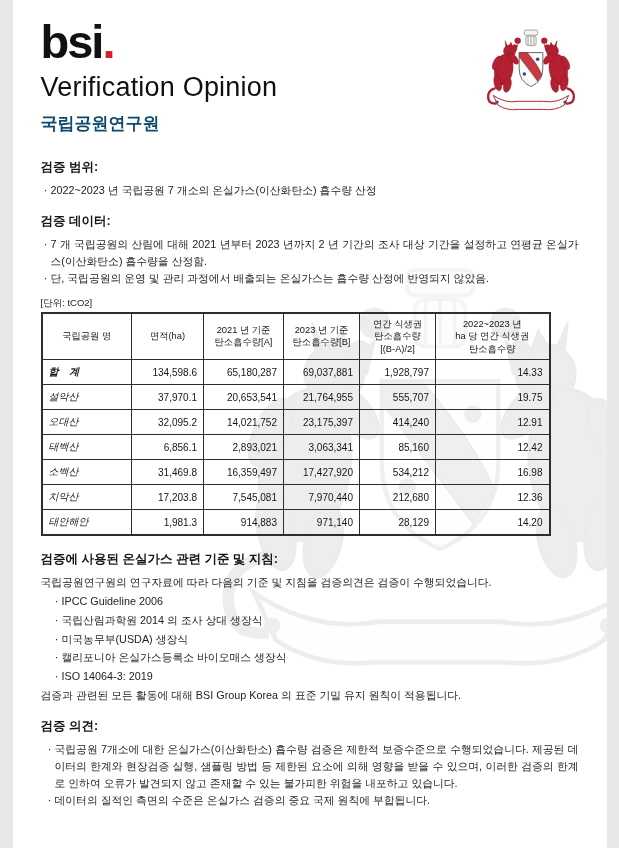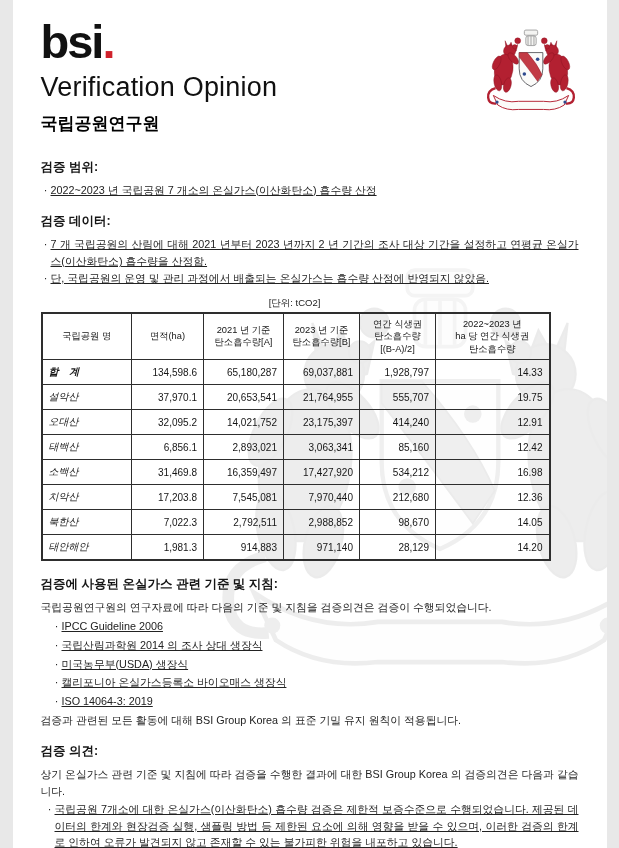--- a/index.html
+++ b/index.html
@@ -13,40 +13,40 @@
     position:absolute; right:-70px; top:264px; width:474px; height:446px;
     filter:grayscale(1); opacity:0.09; z-index:0; pointer-events:none;
   }
   .content { position:relative; z-index:1; padding:20px 28px 0 28px; }
 
   
   .hdr { display:flex; justify-content:space-between; align-items:flex-start; }
   .logo { font-size:47px; font-weight:700; letter-spacing:-2px; line-height:0.95; color:#111; }
   .logo .dot { color:#d0222c; }
   .doc-title { font-size:27px; font-weight:400; letter-spacing:0.2px; color:#101010; margin-top:7px; }
-  .client { font-size:17px; font-weight:700; margin-top:9px; color:#000000; }
+  .client { font-size:17px; font-weight:700; margin-top:9px; color:#0c4a6e; }
   .crest { width:96px; height:104px; margin-top:2px; }
 
   
   .section { margin-top:15px; }
   .sec-head {
     font-size:12.5px; font-weight:700; color:#151515;
     text-underline-offset:3px; margin-bottom:6px;
   }
   .para { font-size:10.8px; line-height:1.5; color:#222; text-align:justify; }
   .bullets { margin-top:2px; }
   .bullet { display:flex; font-size:10.8px; line-height:1.55; color:#222; }
   .bullet .b-dot { width:10px; flex:0 0 10px; text-align:center; }
-  .bullet .b-text { flex:1; text-align:justify;text-decoration:underline; }
+  .bullet .b-text { flex:1; text-align:justify; }
   .bullets.indented { padding-left:11px; }
   .bullets.indented .bullet { line-height:1.72; }
 
   
   .table-wrap { width:508px; margin-top:10px; }
-  .unit-label { font-size:9.5px; text-align:center; margin-bottom:2px; color:#1a1a1a; }
+  .unit-label { font-size:9.5px; text-align:left; margin-bottom:2px; color:#1a1a1a; }
   table { border-collapse:collapse; width:508px; table-layout:fixed; }
   table, th, td { border:1px solid #2e2e2e; }
   table { border-width:2px; }
   th {
     font-size:9.3px; font-weight:400; padding:4px 2px; text-align:center;
     vertical-align:middle; white-space:pre-line; line-height:1.35; color:#151515;
   }
   td { font-size:10px; padding:5px 6px; vertical-align:middle; color:#151515; height:23px; }
   td.c-name { text-align:left;font-style:italic; }
   td.c-num { text-align:right; }
@@ -209,28 +209,20 @@
             </tr>
             <tr>
               <td class="c-name">치악산</td>
               <td class="c-num">17,203.8</td>
               <td class="c-num">7,545,081</td>
               <td class="c-num">7,970,440</td>
               <td class="c-num">212,680</td>
               <td class="c-num">12.36</td>
             </tr>
             <tr>
-              <td class="c-name">북한산</td>
-              <td class="c-num">7,022.3</td>
-              <td class="c-num">2,792,511</td>
-              <td class="c-num">2,988,852</td>
-              <td class="c-num">98,670</td>
-              <td class="c-num">14.05</td>
-            </tr>
-            <tr>
               <td class="c-name">태안해안</td>
               <td class="c-num">1,981.3</td>
               <td class="c-num">914,883</td>
               <td class="c-num">971,140</td>
               <td class="c-num">28,129</td>
               <td class="c-num">14.20</td>
             </tr>
           </tbody>
       </table>
     </div>
@@ -259,21 +251,20 @@
           <div class="bullet">
             <span class="b-dot">·</span>
             <span class="b-text">ISO 14064-3: 2019</span>
           </div>
         </div>
       <div class="para" style="margin-top:2px">검증과 관련된 모든 활동에 대해 BSI Group Korea 의 표준 기밀 유지 원칙이 적용됩니다.</div>
     </div>
 
     <div class="section">
       <div class="sec-head">검증 의견:</div>
-      <div class="para">상기 온실가스 관련 기준 및 지침에 따라 검증을 수행한 결과에 대한 BSI Group Korea 의 검증의견은 다음과 같습니다.</div>
       <div class="bullets" style="padding-left:4px">
 
       <div class="bullet">
             <span class="b-dot">·</span>
             <span class="b-text">국립공원 7개소에 대한 온실가스(이산화탄소) 흡수량 검증은 제한적 보증수준으로 수행되었습니다. 제공된 데이터의 한계와 현장검증 실행, 샘플링 방법 등 제한된 요소에 의해 영향을 받을 수 있으며, 이러한 검증의 한계로 인하여 오류가 발견되지 않고 존재할 수 있는 불가피한 위험을 내포하고 있습니다.</span>
           </div>
           <div class="bullet">
             <span class="b-dot">·</span>
             <span class="b-text">데이터의 질적인 측면의 수준은 온실가스 검증의 중요 국제 원칙에 부합됩니다.</span>
           </div>

